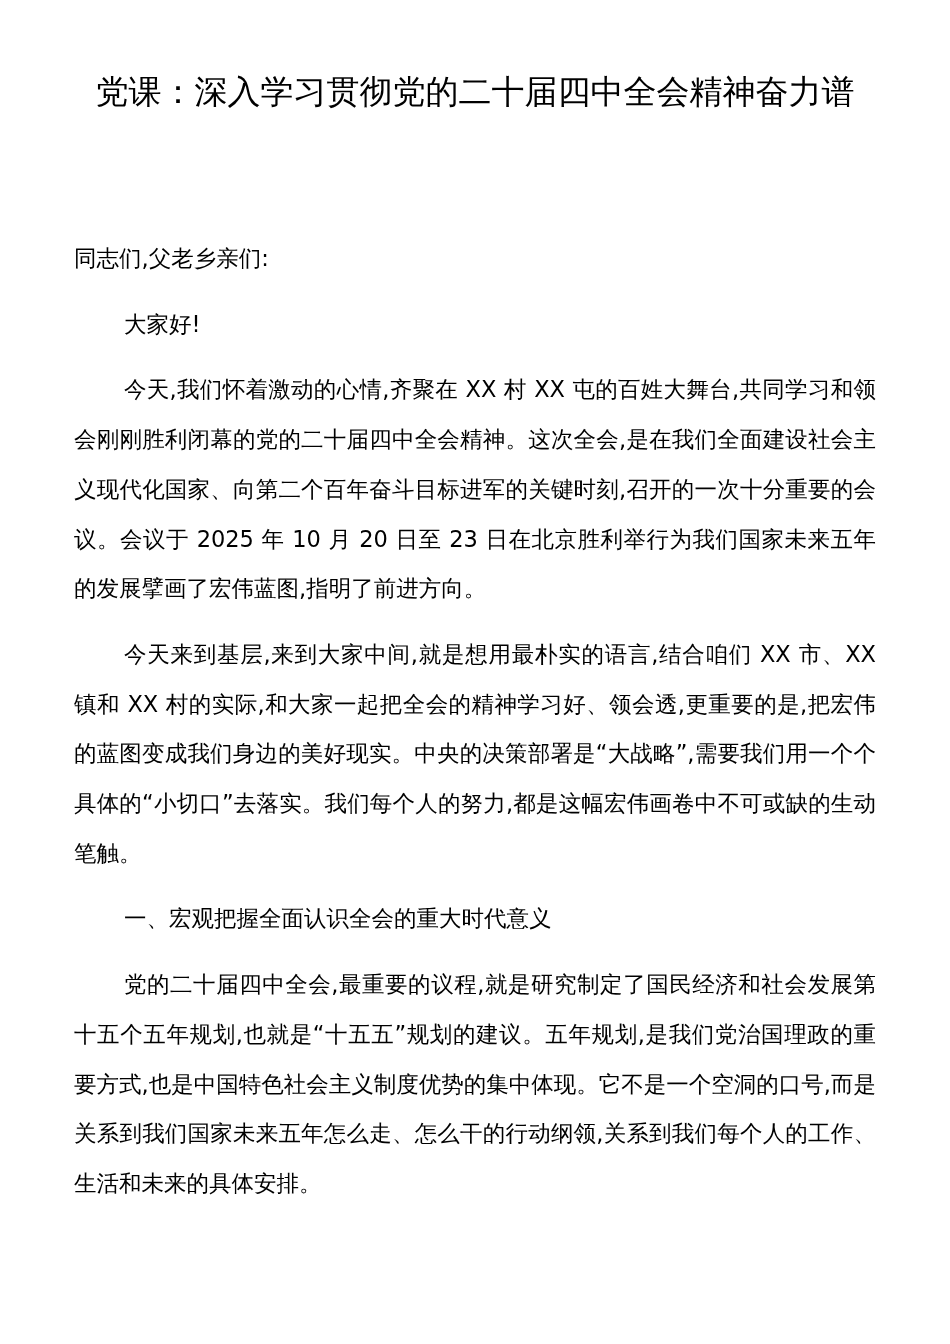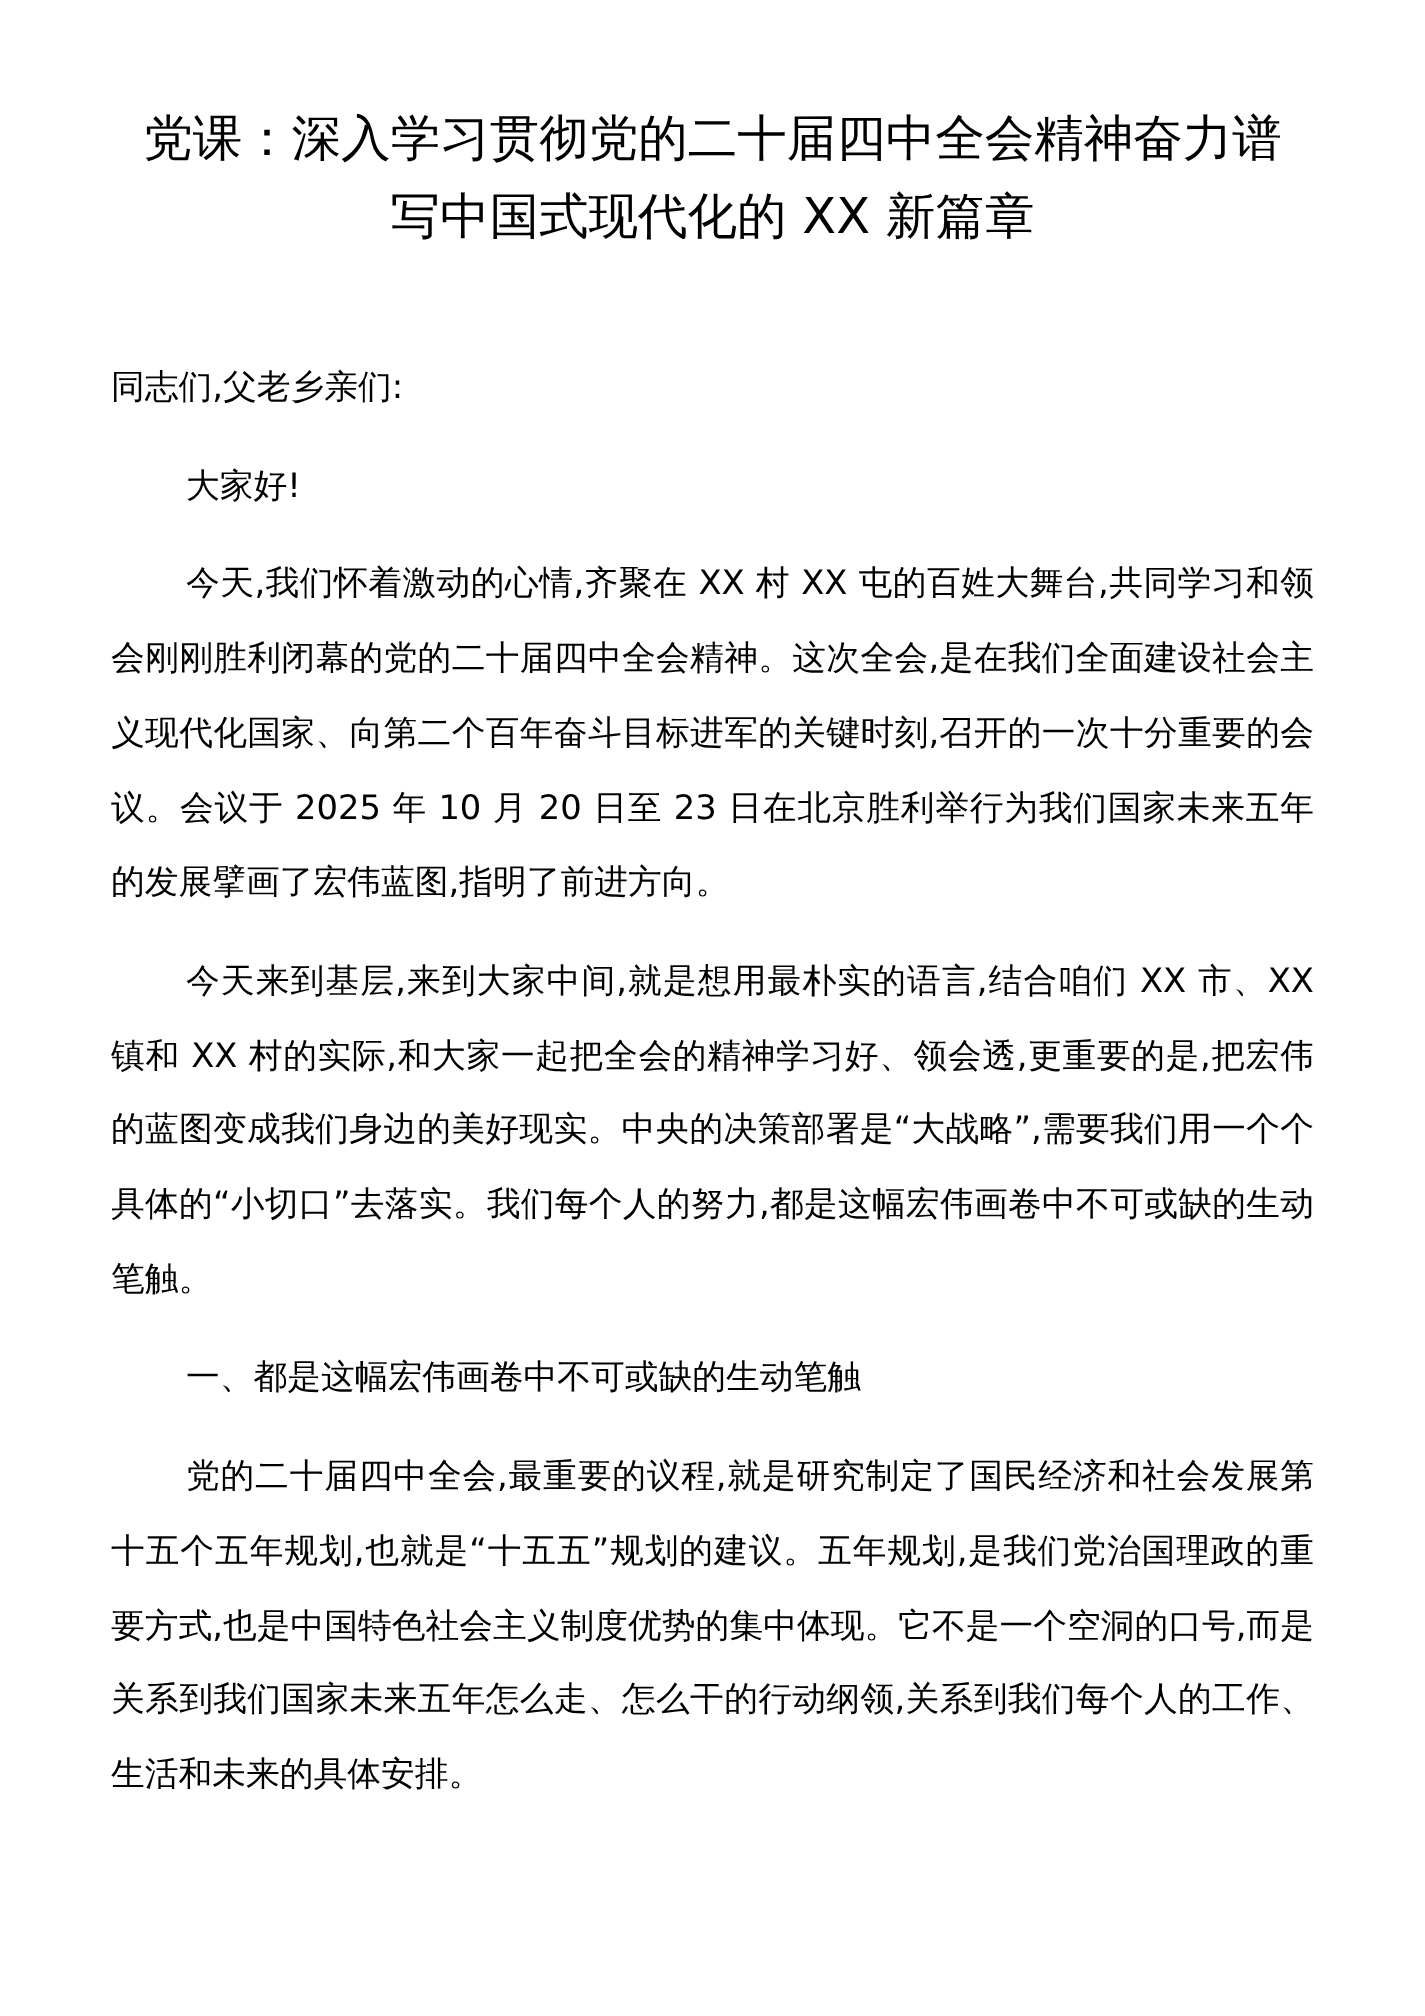--- a/index.html
+++ b/index.html
@@ -53,24 +53,23 @@
   .body p.indent {
     text-indent: 50px;
   }
 </style>
 </head>
 <body>
 
 <div class="page">
   <h1 class="title">
     <span>党课：深入学习贯彻党的二十届四中全会精神奋力谱</span>
-    <span>写中国式现代化的 XX 新篇章</span>
   </h1>
 
   <div class="body">
     <p>同志们,父老乡亲们:</p>
     <p class="indent">大家好!</p>
     <p class="indent">今天,我们怀着激动的心情,齐聚在 XX 村 XX 屯的百姓大舞台,共同学习和领会刚刚胜利闭幕的党的二十届四中全会精神。这次全会,是在我们全面建设社会主义现代化国家、向第二个百年奋斗目标进军的关键时刻,召开的一次十分重要的会议。会议于 2025 年 10 月 20 日至 23 日在北京胜利举行为我们国家未来五年的发展擘画了宏伟蓝图,指明了前进方向。</p>
     <p class="indent">今天来到基层,来到大家中间,就是想用最朴实的语言,结合咱们 XX 市、XX 镇和 XX 村的实际,和大家一起把全会的精神学习好、领会透,更重要的是,把宏伟的蓝图变成我们身边的美好现实。中央的决策部署是“大战略”,需要我们用一个个具体的“小切口”去落实。我们每个人的努力,都是这幅宏伟画卷中不可或缺的生动笔触。</p>
-    <p class="indent">一、都是这幅宏伟画卷中不可或缺的生动笔触</p>
+    <p class="indent">一、宏观把握全面认识全会的重大时代意义</p>
     <p class="indent">党的二十届四中全会,最重要的议程,就是研究制定了国民经济和社会发展第十五个五年规划,也就是“十五五”规划的建议。五年规划,是我们党治国理政的重要方式,也是中国特色社会主义制度优势的集中体现。它不是一个空洞的口号,而是关系到我们国家未来五年怎么走、怎么干的行动纲领,关系到我们每个人的工作、生活和未来的具体安排。</p>
   </div>
 </div>
 
 </body></html>

